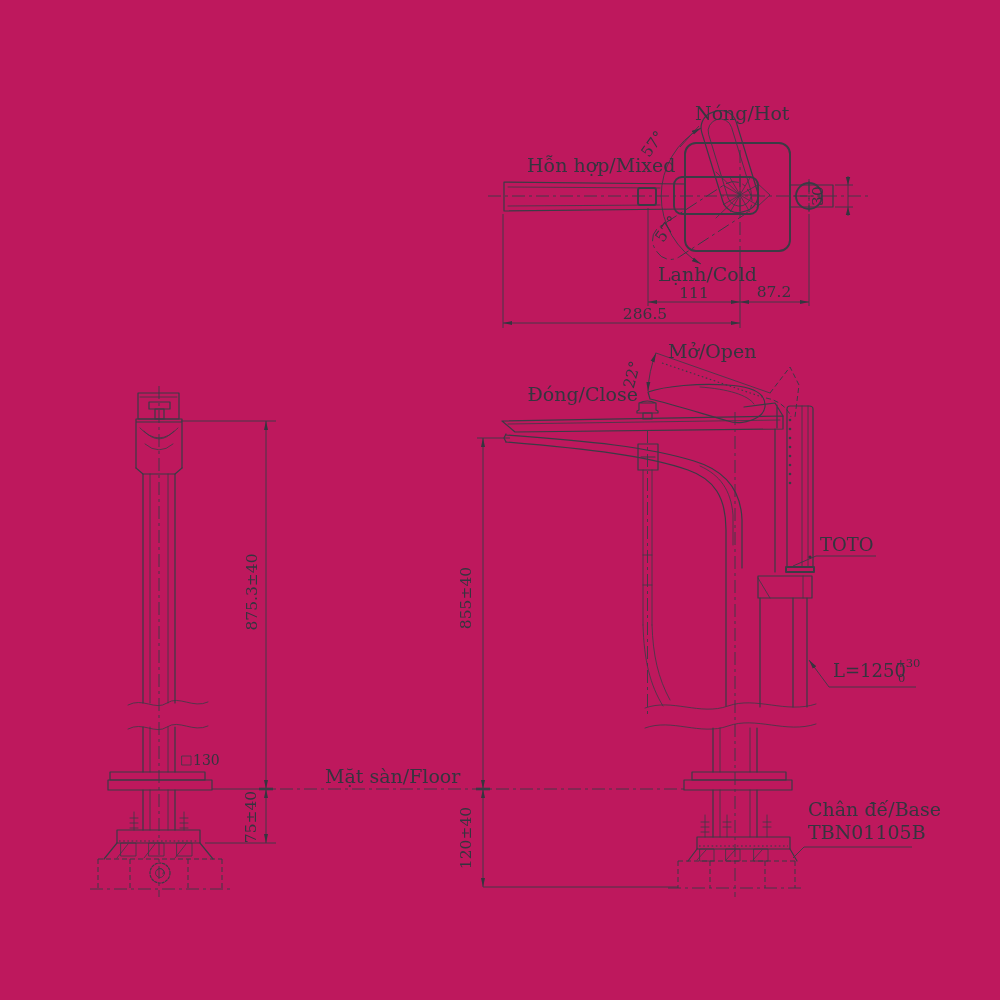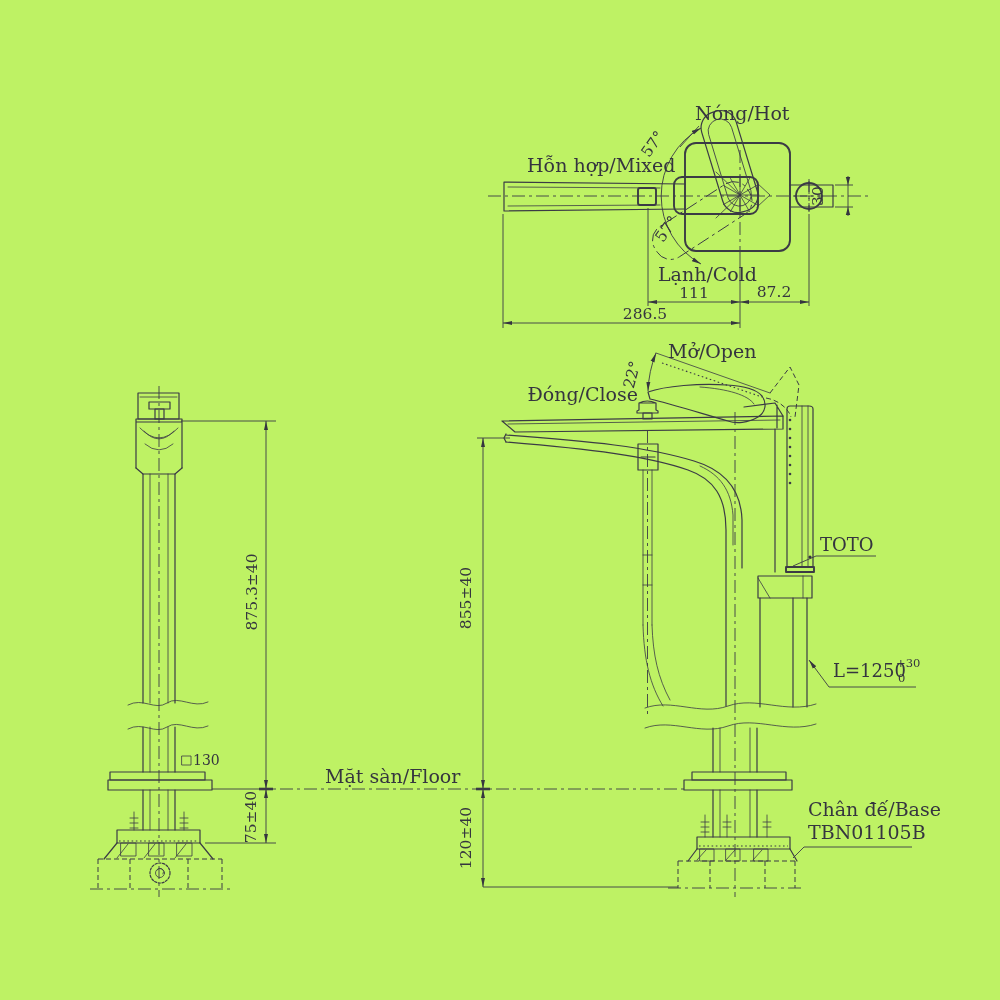--- a/index.html
+++ b/index.html
@@ -1,16 +1,16 @@
 <!DOCTYPE html>
 <html><head>
 <meta charset="utf-8">
 <style>
   html,body{margin:0;padding:0;background:#ffffff;}
-  .page{width:1000px;height:1000px;background:#bef264;position:relative;overflow:hidden;}
+  .page{width:1000px;height:1000px;background:#be185d;position:relative;overflow:hidden;}
   svg{font-family:"DejaVu Serif","Liberation Serif",serif;}
   .ln{fill:none;stroke:#3b3b45;stroke-width:1.2;stroke-linecap:round;stroke-linejoin:round;}
   .thick{stroke-width:1.9;}
   .thin{stroke-width:0.8;}
   .cl{fill:none;stroke:#3b3b45;stroke-width:0.9;stroke-dasharray:13 4 3 4;}
   .dim{fill:none;stroke:#3b3b45;stroke-width:0.9;}
   .dash{fill:none;stroke:#3b3b45;stroke-width:1;stroke-dasharray:5 3;}
   .dot{fill:none;stroke:#3b3b45;stroke-width:1.1;stroke-dasharray:1.6 2.6;}
   .tick{stroke:#3b3b45;stroke-width:2.6;}
   text{fill:#35353f;}

